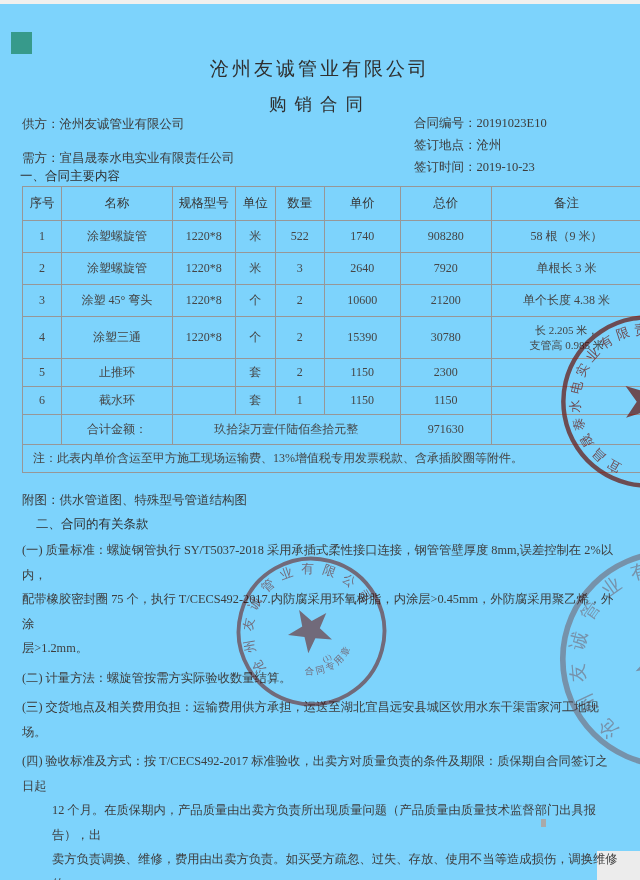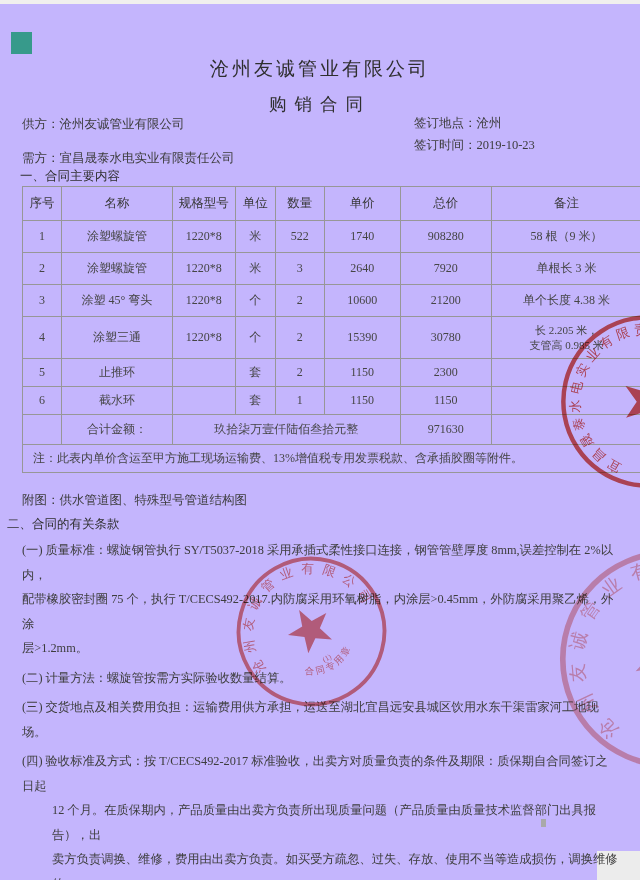--- a/index.html
+++ b/index.html
@@ -1,16 +1,16 @@
 <!DOCTYPE html>
 <html><head>
 <meta charset="utf-8">
 <style>
   html,body{margin:0;padding:0;background:#e9e9e9;}
-  .page{position:relative;width:640px;height:880px;background:#c4b5fd;overflow:hidden;
+  .page{position:relative;width:640px;height:880px;background:#7dd3fc;overflow:hidden;
         font-family:"Liberation Serif","DejaVu Serif",serif;color:#3b3b3b;}
   .abs{position:absolute;}
   
   .top-band{left:0;top:0;width:640px;height:4px;background:#f1f0ee;}
   .teal-square{left:11px;top:32px;width:21px;height:22px;background:#379a8b;}
   .gray-dot{left:541px;top:819px;width:5px;height:8px;background:#a9a9a9;}
   .br-rect{left:597px;top:851px;width:43px;height:29px;background:#ececec;}
   
   .title1{left:0;top:56px;width:640px;text-align:center;font-size:19px;letter-spacing:3px;color:#2f2f2f;}
   .title2{left:0;top:92px;width:640px;text-align:center;font-size:17.5px;letter-spacing:8px;color:#2f2f2f;}
@@ -24,21 +24,21 @@
   .tbl-wrap{left:22px;top:186px;width:576px;}
   table{border-collapse:collapse;width:620px;table-layout:fixed;font-size:12px;color:#454545;}
   td,th{border:1px solid #979797;text-align:center;vertical-align:middle;padding:1px 3px;
         font-weight:normal;overflow:hidden;}
   th{font-size:12.5px;color:#383838;}
   .h-hdr{height:34px}.h-r{height:32px}.h-r4{height:42px}.h-r56{height:28px}.h-tot{height:30px}.h-note{height:28px}
   .note-cell{text-align:left;padding-left:10px;font-size:12px;}
   .rm2{line-height:1.35;font-size:11px;}
   
   .attach{left:22px;top:492px;font-size:12.5px;}
-  .s2-head{left:7px;top:516px;font-size:12.5px;color:#2e2e2e;}
+  .s2-head{left:36px;top:516px;font-size:12.5px;color:#2e2e2e;}
   .clauses{left:22px;top:538px;width:596px;font-size:12.3px;line-height:24.5px;color:#3d3d3d;}
   .clause{margin-bottom:5px;}
   .cl-line{min-height:24.5px;}
   .cl-indent{padding-left:30px;}
   
   .stamp{position:absolute;mix-blend-mode:multiply;pointer-events:none;}
   .st-yichang{left:558px;top:312px;width:179px;height:179px;transform:rotate(-55deg);opacity:.88;}
   .st-cang1{left:234px;top:554px;width:155px;height:155px;transform:rotate(-30deg);opacity:.7;}
   .st-cang2{left:556px;top:546px;width:226px;height:226px;transform:rotate(-45deg);opacity:.5;}
   svg text{font-family:"Liberation Serif","DejaVu Serif",serif;}
@@ -52,20 +52,21 @@
   <div class="abs teal-square"></div>
   <div class="abs gray-dot"></div>
   <div class="abs br-rect"></div>
 
   <div class="abs title1">沧州友诚管业有限公司</div>
   <div class="abs title2">购销合同</div>
 
   <div class="abs meta m-supplier"><span>供方：</span><span>沧州友诚管业有限公司</span></div>
   <div class="abs meta m-buyer"><span>需方：</span><span>宜昌晟泰水电实业有限责任公司</span></div>
   <div class="abs meta m-right">
+    <div><span>合同编号：</span><span>20191023E10</span></div>
     <div><span>签订地点：</span><span>沧州</span></div>
     <div><span>签订时间：</span><span>2019-10-23</span></div>
   </div>
 
   <div class="abs s1-head">一、合同主要内容</div>
 
   <div class="abs tbl-wrap">
     <table>
       <colgroup>
         <col style="width:6.3%">

